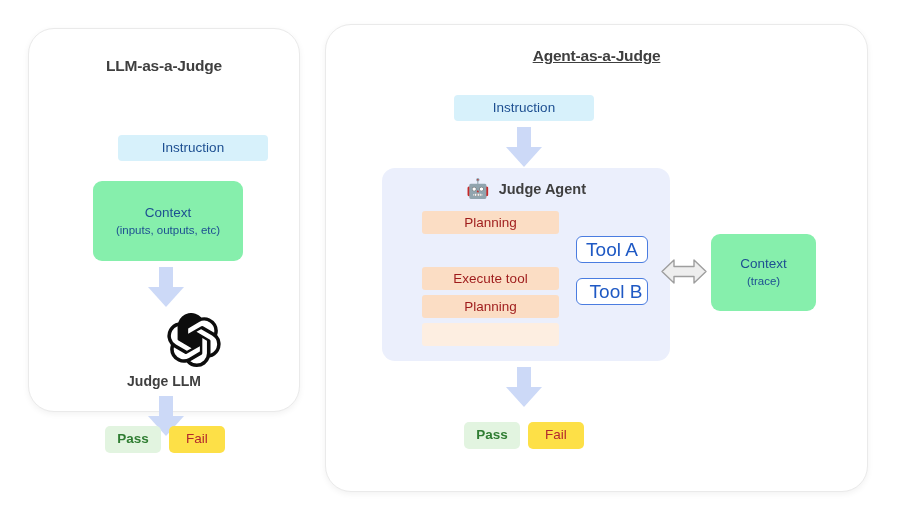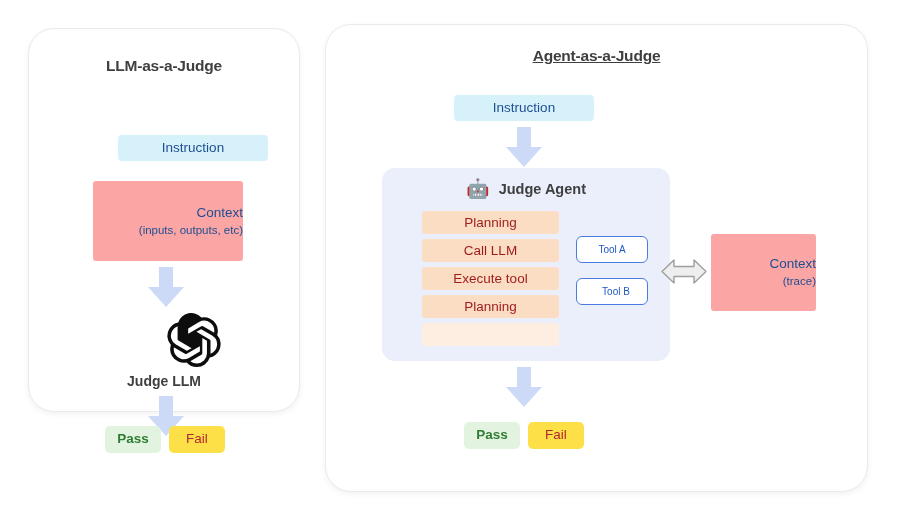--- a/index.html
+++ b/index.html
@@ -54,25 +54,24 @@
   }
 
   .box-instruction {
     background: #d7f1fb;
     border-radius: 4px;
     color: #1d4f91;
     font-size: 13.5px;
   }
 
   .box-context {
-    background: #fca5a5;
-    border-radius: 3px;
+    background: #86efac;
+    border-radius: 9px;
     color: #1d4f91;
     font-size: 13.5px;
-    align-items: flex-end;
   }
   .box-context .sub {
     font-size: 11.5px;
     margin-top: 1px;
   }
 
   .box-pass {
     background: #e2f4e0;
     border-radius: 5px;
     color: #2f7d32;
@@ -179,21 +178,21 @@
     position: absolute;
     left: 194px;
     width: 72px;
     height: 27px;
     background: #ffffff;
     border: 1.6px solid #4a7ce0;
     border-radius: 6px;
     display: flex;
     align-items: center;
     justify-content: center;
-    font-size: 10px;
+    font-size: 19px;
     color: #1f59c4;
   }
 
   
   #context-trace {
     left: 710px;
     top: 233px;
     width: 105px;
     height: 77px;
   }
@@ -257,21 +256,20 @@
     </div>
 
     <div id="judge-agent-box">
 
       <div id="judge-agent-header">
         <span id="judge-agent-emoji">🤖</span>
         <span id="judge-agent-title">Judge Agent</span>
       </div>
 
       <div class="step-bar" style="top:43px;">Planning</div>
-      <div class="step-bar" style="top:71px;">Call LLM</div>
       <div class="step-bar" style="top:99px;">Execute tool</div>
       <div class="step-bar" style="top:127px;">Planning</div>
       <div class="step-bar faded" style="top:155px;"></div>
 
       <div class="tool-box" style="top:68px;">
         <span>Tool A</span>
       </div>
       <div class="tool-box" style="top:110px;padding-left:8px;">
         <span>Tool B</span>
       </div>

